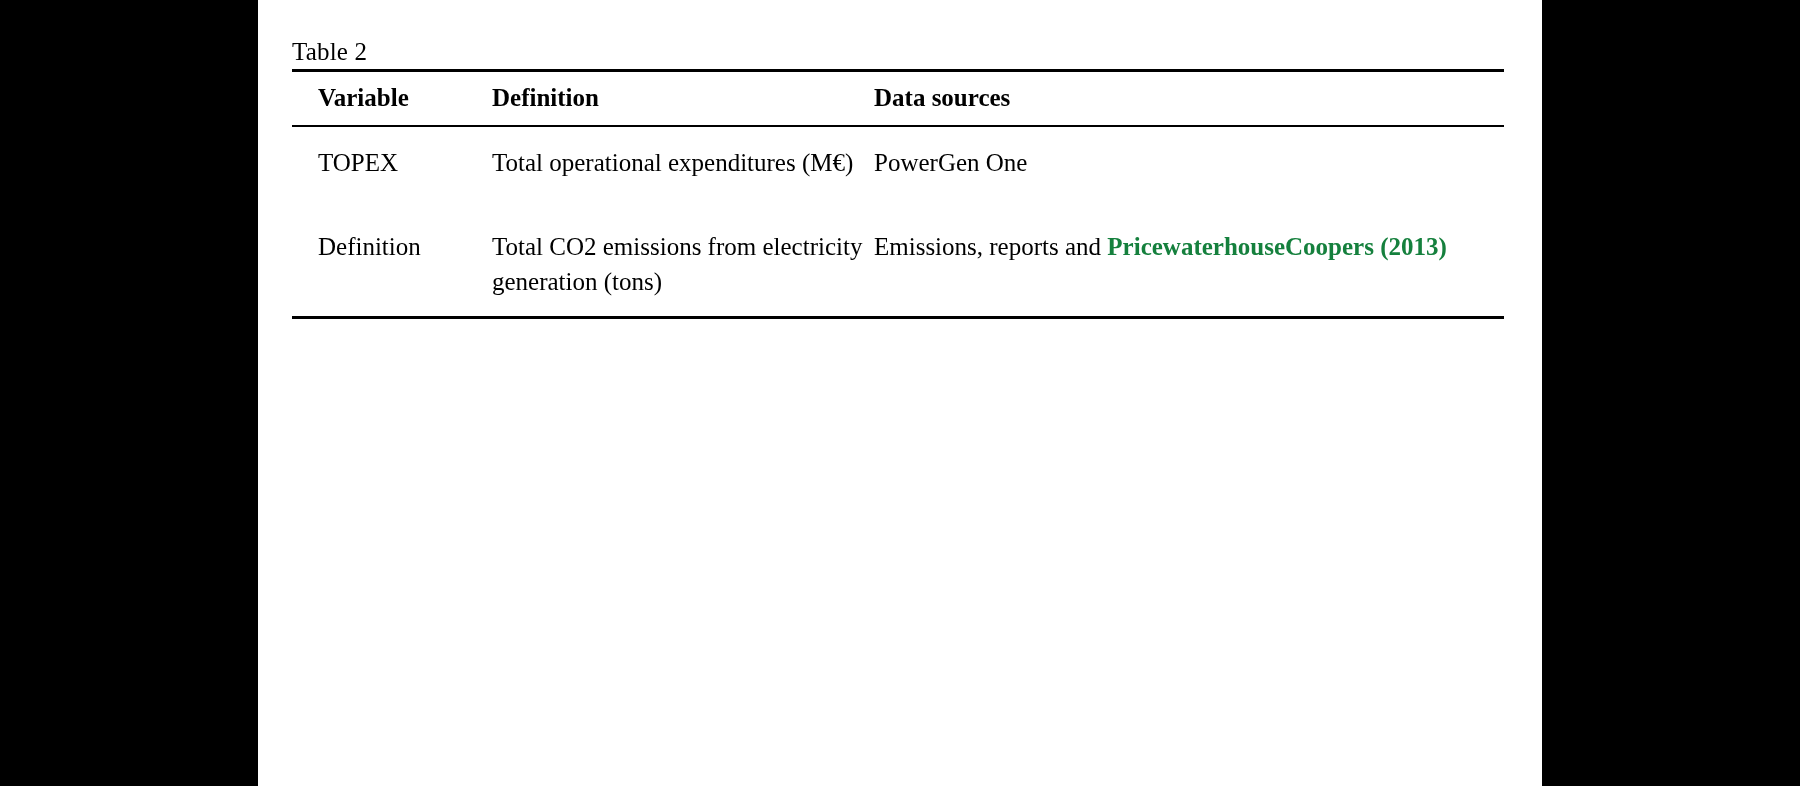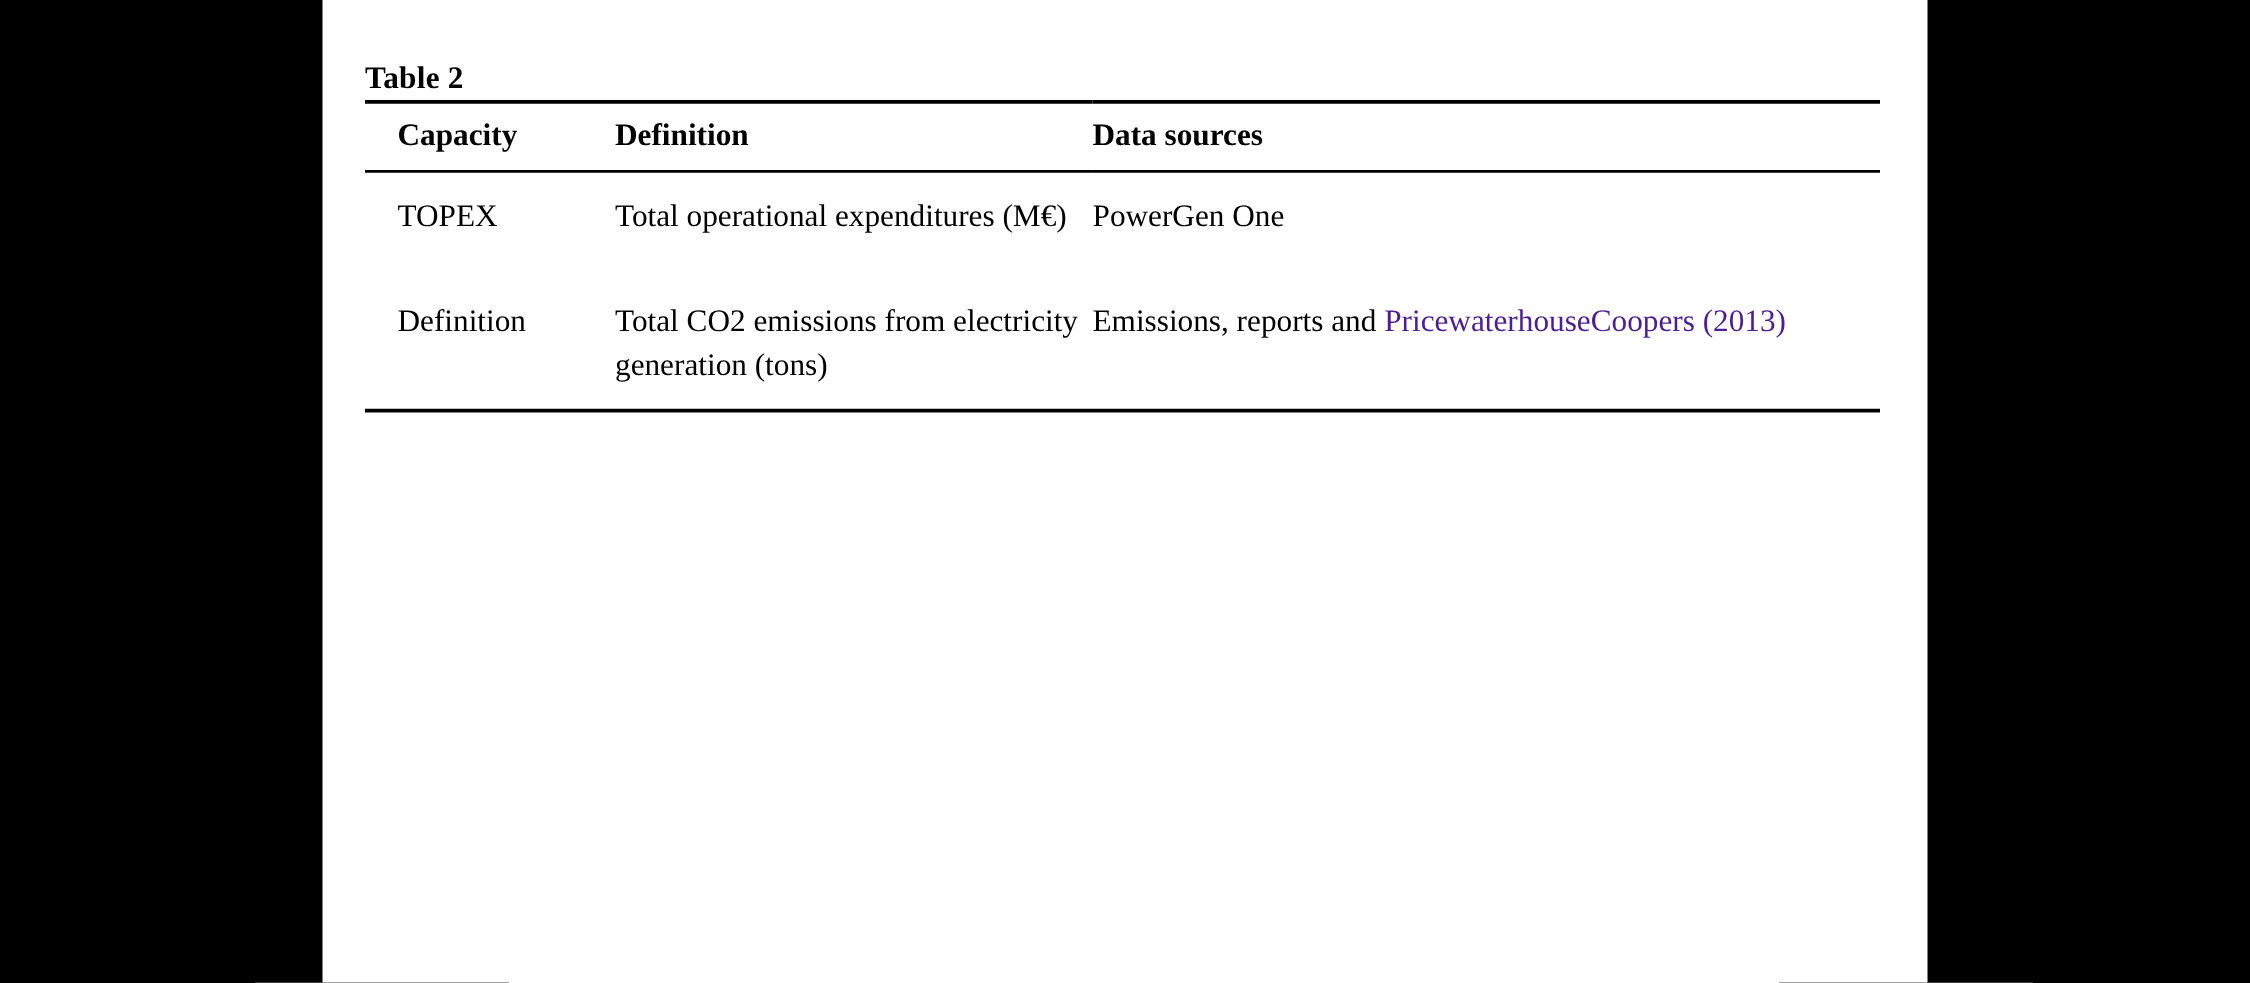--- a/index.html
+++ b/index.html
@@ -18,23 +18,23 @@
     height: 786px;
     background: #ffffff;
   }
   .content {
     padding: 36px 34px 0 34px;
     font-family: "Liberation Serif", "DejaVu Serif", serif;
     color: #000000;
   }
   .table-number {
     font-size: 25px;
-    font-weight: bold;
+    font-weight: normal;
     line-height: 1.25;
-    margin: 11px 0 2px 0;
+    margin: 0 0 2px 0;
     letter-spacing: 0.2px;
   }
   .table-caption {
     font-size: 25px;
     line-height: 1.25;
     margin: 0 0 22px 0;
   }
   table.dea {
     border-collapse: collapse;
     width: 1212px;
@@ -72,36 +72,37 @@
   }
   .notes {
     font-size: 25px;
     line-height: 1.3;
     margin-top: 22px;
   }
   .notes .label {
     font-style: italic;
   }
   .link {
-    color: #4c1d95;
+    color: #15803d;
     text-decoration: none;
+    font-weight: bold;
   }
 </style>
 </head>
 <body>
 
 <div class="page">
   <div class="content">
 
     <div class="table-number">Table 2</div>
 
     <table class="dea">
       <thead>
         <tr>
-          <th class="col-var">Capacity</th>
+          <th class="col-var">Variable</th>
           <th class="col-def">Definition</th>
           <th class="col-src">Data sources</th>
         </tr>
       </thead>
       <tbody>
         <tr class="spacer-top">
             <td></td>
             <td></td>
             <td></td>
           </tr>

